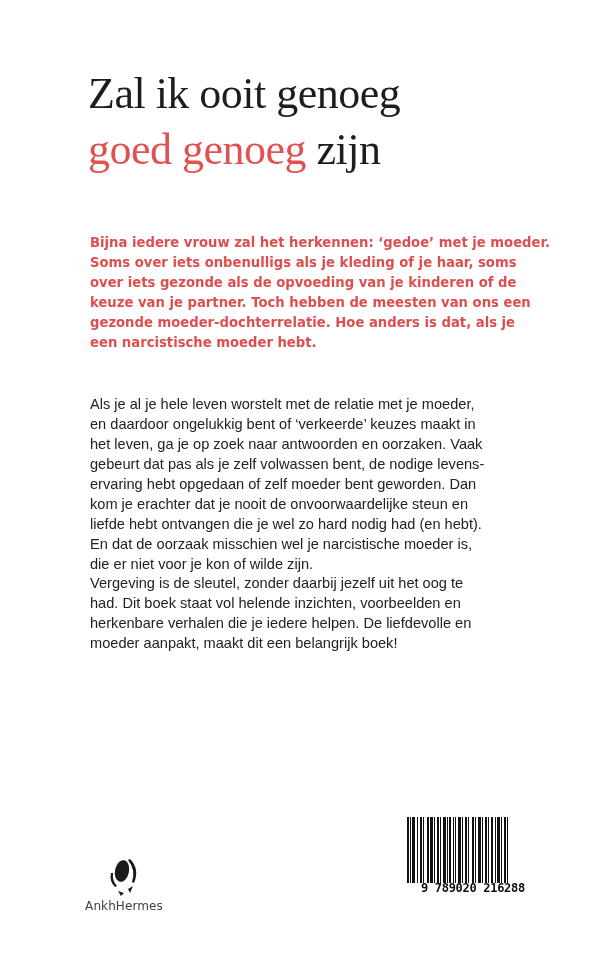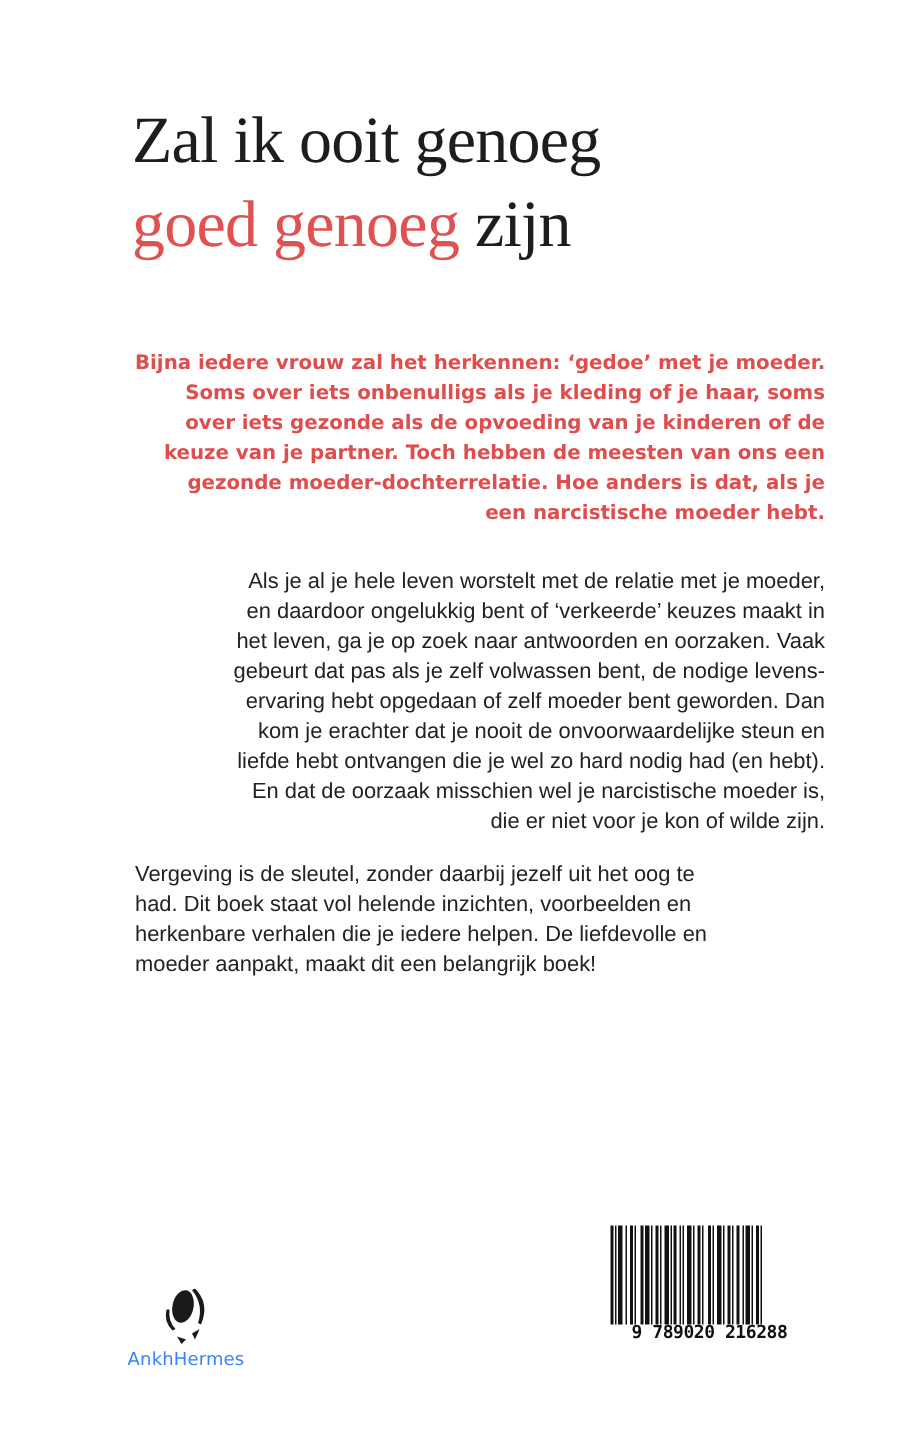--- a/index.html
+++ b/index.html
@@ -3,31 +3,31 @@
 <meta charset="utf-8">
 <style>
   html, body { margin:0; padding:0; background:#ffffff; }
   body { width:600px; height:960px; position:relative; overflow:hidden; }
   .title { position:absolute; left:88px; top:66px; width:480px;
     font-family:Liberation Serif, serif; font-size:44px; line-height:56px;
     color:#1d1d1d; letter-spacing:-0.5px; }
   .title .accent { color:#e05252; }
   .intro { position:absolute; left:90px; top:233px; width:460px;
     font-family:"DejaVu Sans","Liberation Sans",sans-serif; font-weight:bold;
-    font-size:13.2px; line-height:20px; color:#dd4e4e;text-align:right; }
+    font-size:13.2px; line-height:20px; color:#dd4e4e; }
   .body { position:absolute; left:90px; width:460px;
     font-family:"Liberation Sans","DejaVu Sans",sans-serif;
     font-size:14.6px; line-height:20px; color:#222; }
-  .p1 { top:378px;text-align:right; }
+  .p1 { top:394px; }
   .p2 { top:573px; }
   .line { display:block; white-space:nowrap; }
   .logo { position:absolute; left:84px; top:855px; width:80px; text-align:center; }
   .logo svg { display:block; margin:0 auto; }
   .logo-name { font-family:"DejaVu Sans","Liberation Sans",sans-serif; font-size:12px;
-    color:#3b82f6; margin-top:2px; letter-spacing:0.1px; }
+    color:#404040; margin-top:2px; letter-spacing:0.1px; }
   .barcode { position:absolute; left:404px; top:815px; width:115px; height:82px; }
   .bars { position:absolute; left:3px; top:2px; width:108px; height:66px; display:flex; align-items:stretch; }
   .bars span { display:block; background:#111; }
   .isbn { position:absolute; left:17px; top:66px; width:118px;
     font-family:"DejaVu Sans Mono","Liberation Mono",monospace; font-size:12px; font-weight:bold;
     color:#111; background:transparent; letter-spacing:-0.3px; }
 </style>
 </head>
 <body>
 

